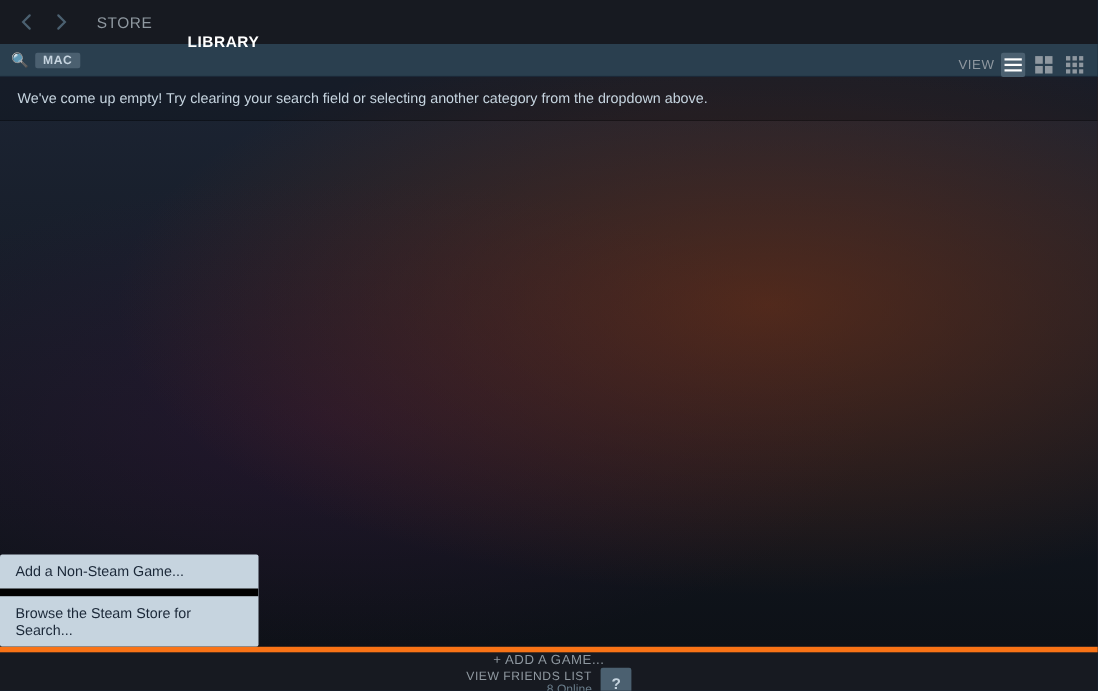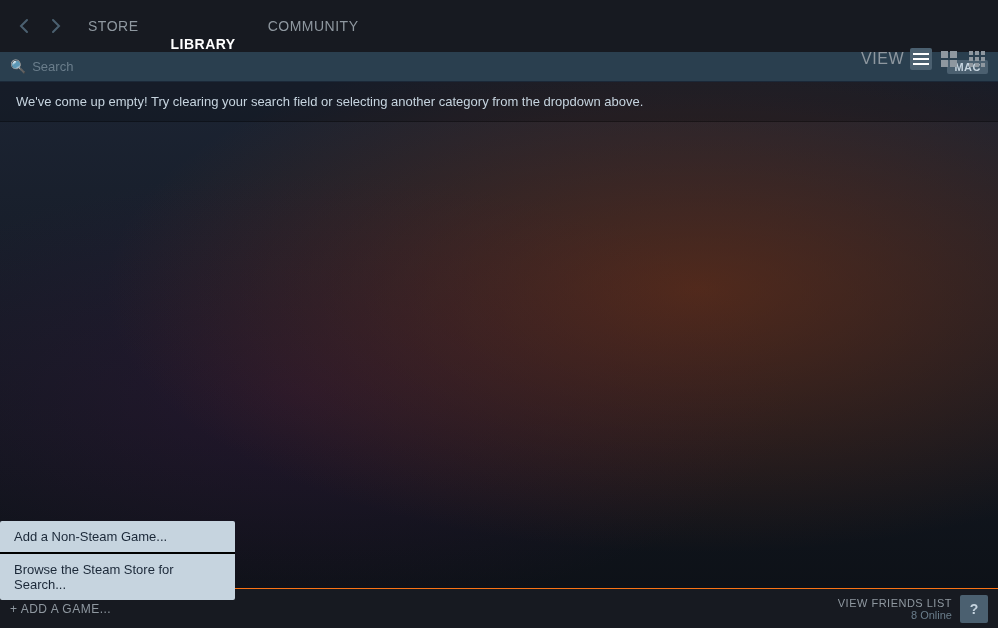--- a/index.html
+++ b/index.html
@@ -9,21 +9,21 @@
       background: #1b2838;
       font-family: Arial, sans-serif;
       overflow: hidden;
       color: #c6d4df;
       position: relative;
     }
 
     
     .top-nav {
       background: #171a21;
-      height: 52px;
+      height: 40px;
       display: flex;
       align-items: center;
       padding: 0 10px;
       gap: 4px;
     }
     .nav-arrow {
       width: 28px;
       height: 28px;
       display: flex;
       align-items: center;
@@ -85,21 +85,21 @@
       position: absolute;
       top: 48px;
       right: 10px;
       display: flex;
       align-items: center;
       gap: 6px;
       z-index: 10;
     }
     .view-label {
       color: #8f98a0;
-      font-size: 16px;
+      font-size: 12px;
       letter-spacing: 0.5px;
     }
     .view-btn {
       width: 22px;
       height: 22px;
       display: flex;
       align-items: center;
       justify-content: center;
       cursor: pointer;
       color: #8f98a0;
@@ -142,37 +142,38 @@
       width: 235px;
       z-index: 100;
       border-radius: 2px;
       overflow: hidden;
     }
     .context-menu-item {
       padding: 8px 14px;
       font-size: 13px;
       color: #1b2838;
       cursor: pointer;
-      border-bottom: 2px solid #000000;
+      border-bottom: 7px solid #000000;
     }
     .context-menu-item:last-child { border-bottom: none; }
 
     
     .bottom-bar {
       position: absolute;
       bottom: 0;
       left: 0;
       right: 0;
       height: 40px;
       background: #171a21;
       display: flex;
       align-items: center;
       justify-content: space-between;
       padding: 0 10px;
-      border-top: 1px solid #f97316;
+      border-top: 5px solid #f97316;
+      flex-direction: column;
     }
     .add-game-btn {
       display: flex;
       align-items: center;
       gap: 5px;
       color: #8f98a0;
       font-size: 12px;
       cursor: pointer;
       text-transform: uppercase;
       letter-spacing: 0.5px;
@@ -222,26 +223,24 @@
         <path d="M8 2L2 8l6 6" stroke="#4b6070" stroke-width="2" fill="none" stroke-linecap="round"></path>
       </svg>
   </div>
   <div class="nav-arrow">
     <svg width="10" height="16" viewBox="0 0 10 16">
         <path d="M2 2L8 8l-6 6" stroke="#4b6070" stroke-width="2" fill="none" stroke-linecap="round"></path>
       </svg>
   </div>
   <div class="nav-link">STORE</div>
   <div class="nav-link active">LIBRARY</div>
-  <div class="nav-link">COMMUNITY</div>
 </div>
 
 <div class="search-bar">
   <span class="search-icon">🔍</span>
-  <input class="search-input" type="text" placeholder="Search" style="">
   <span class="mac-badge">MAC</span>
 </div>
 
 <div class="view-bar">
   <span class="view-label">VIEW</span>
   <div class="view-btn active">
     <svg viewBox="0 0 16 16" fill="currentColor">
       <rect x="0" y="2" width="16" height="2"></rect>
         <rect x="0" y="7" width="16" height="2"></rect>
         <rect x="0" y="12" width="16" height="2"></rect>

